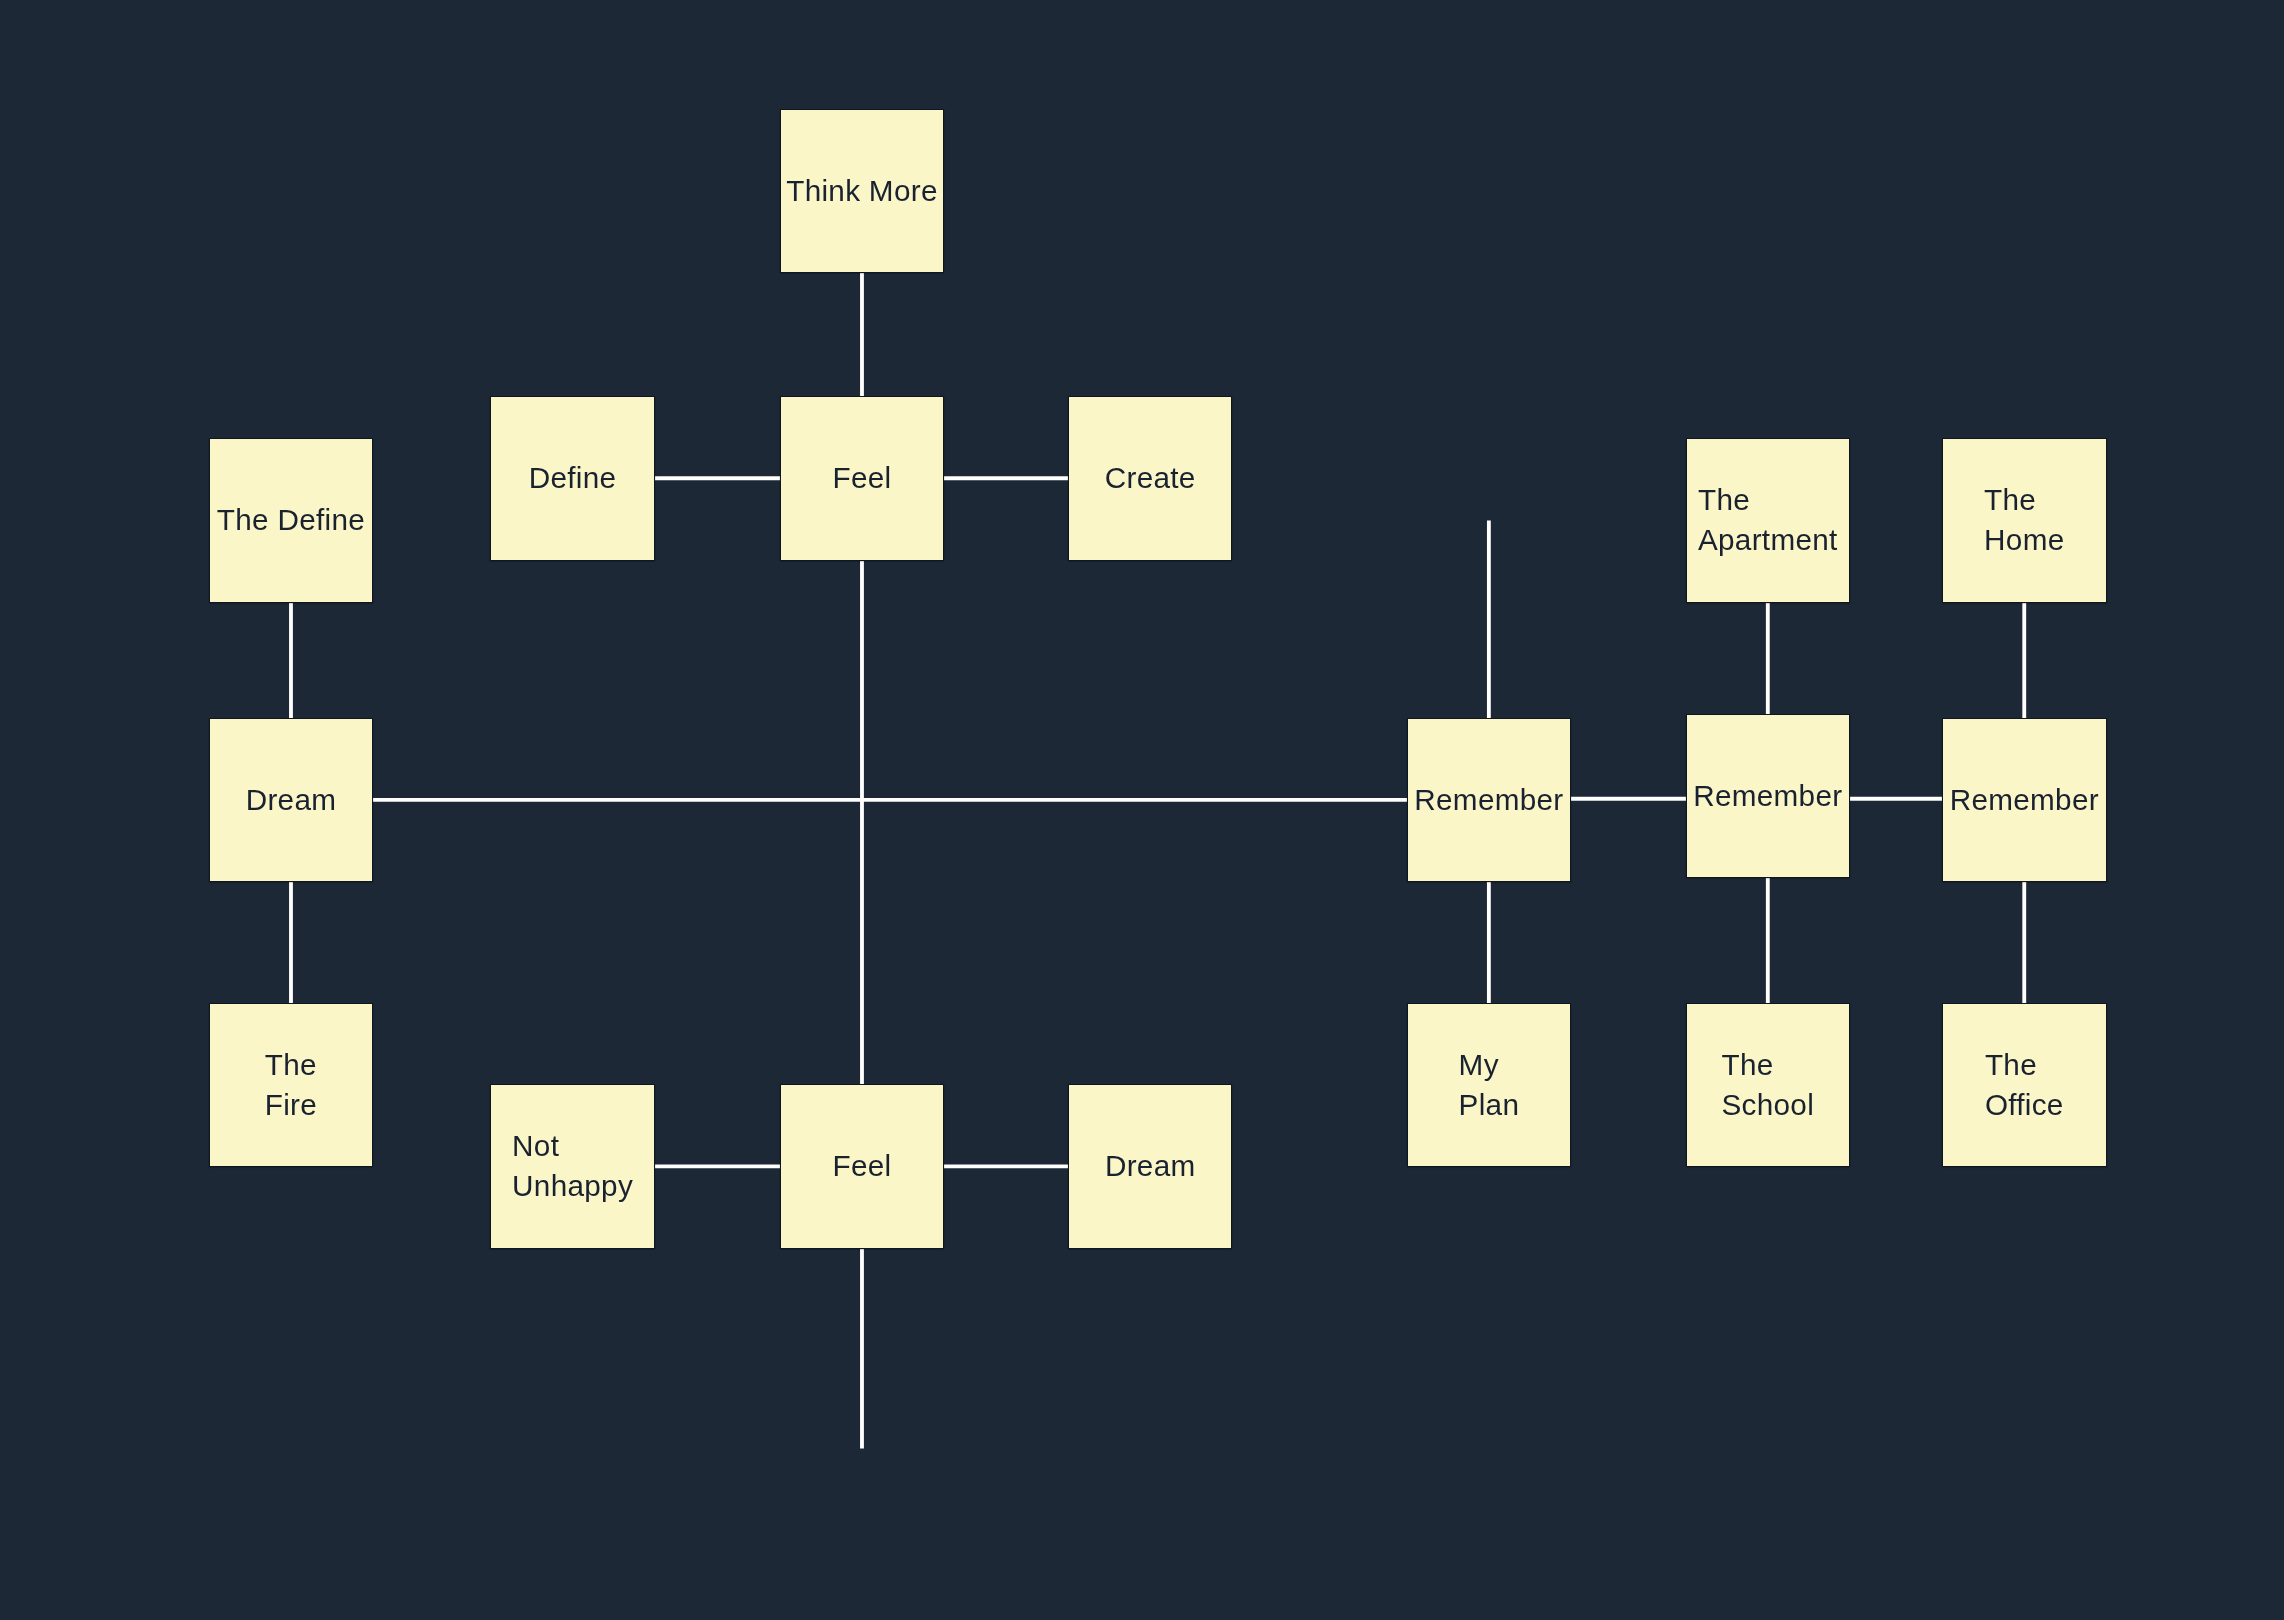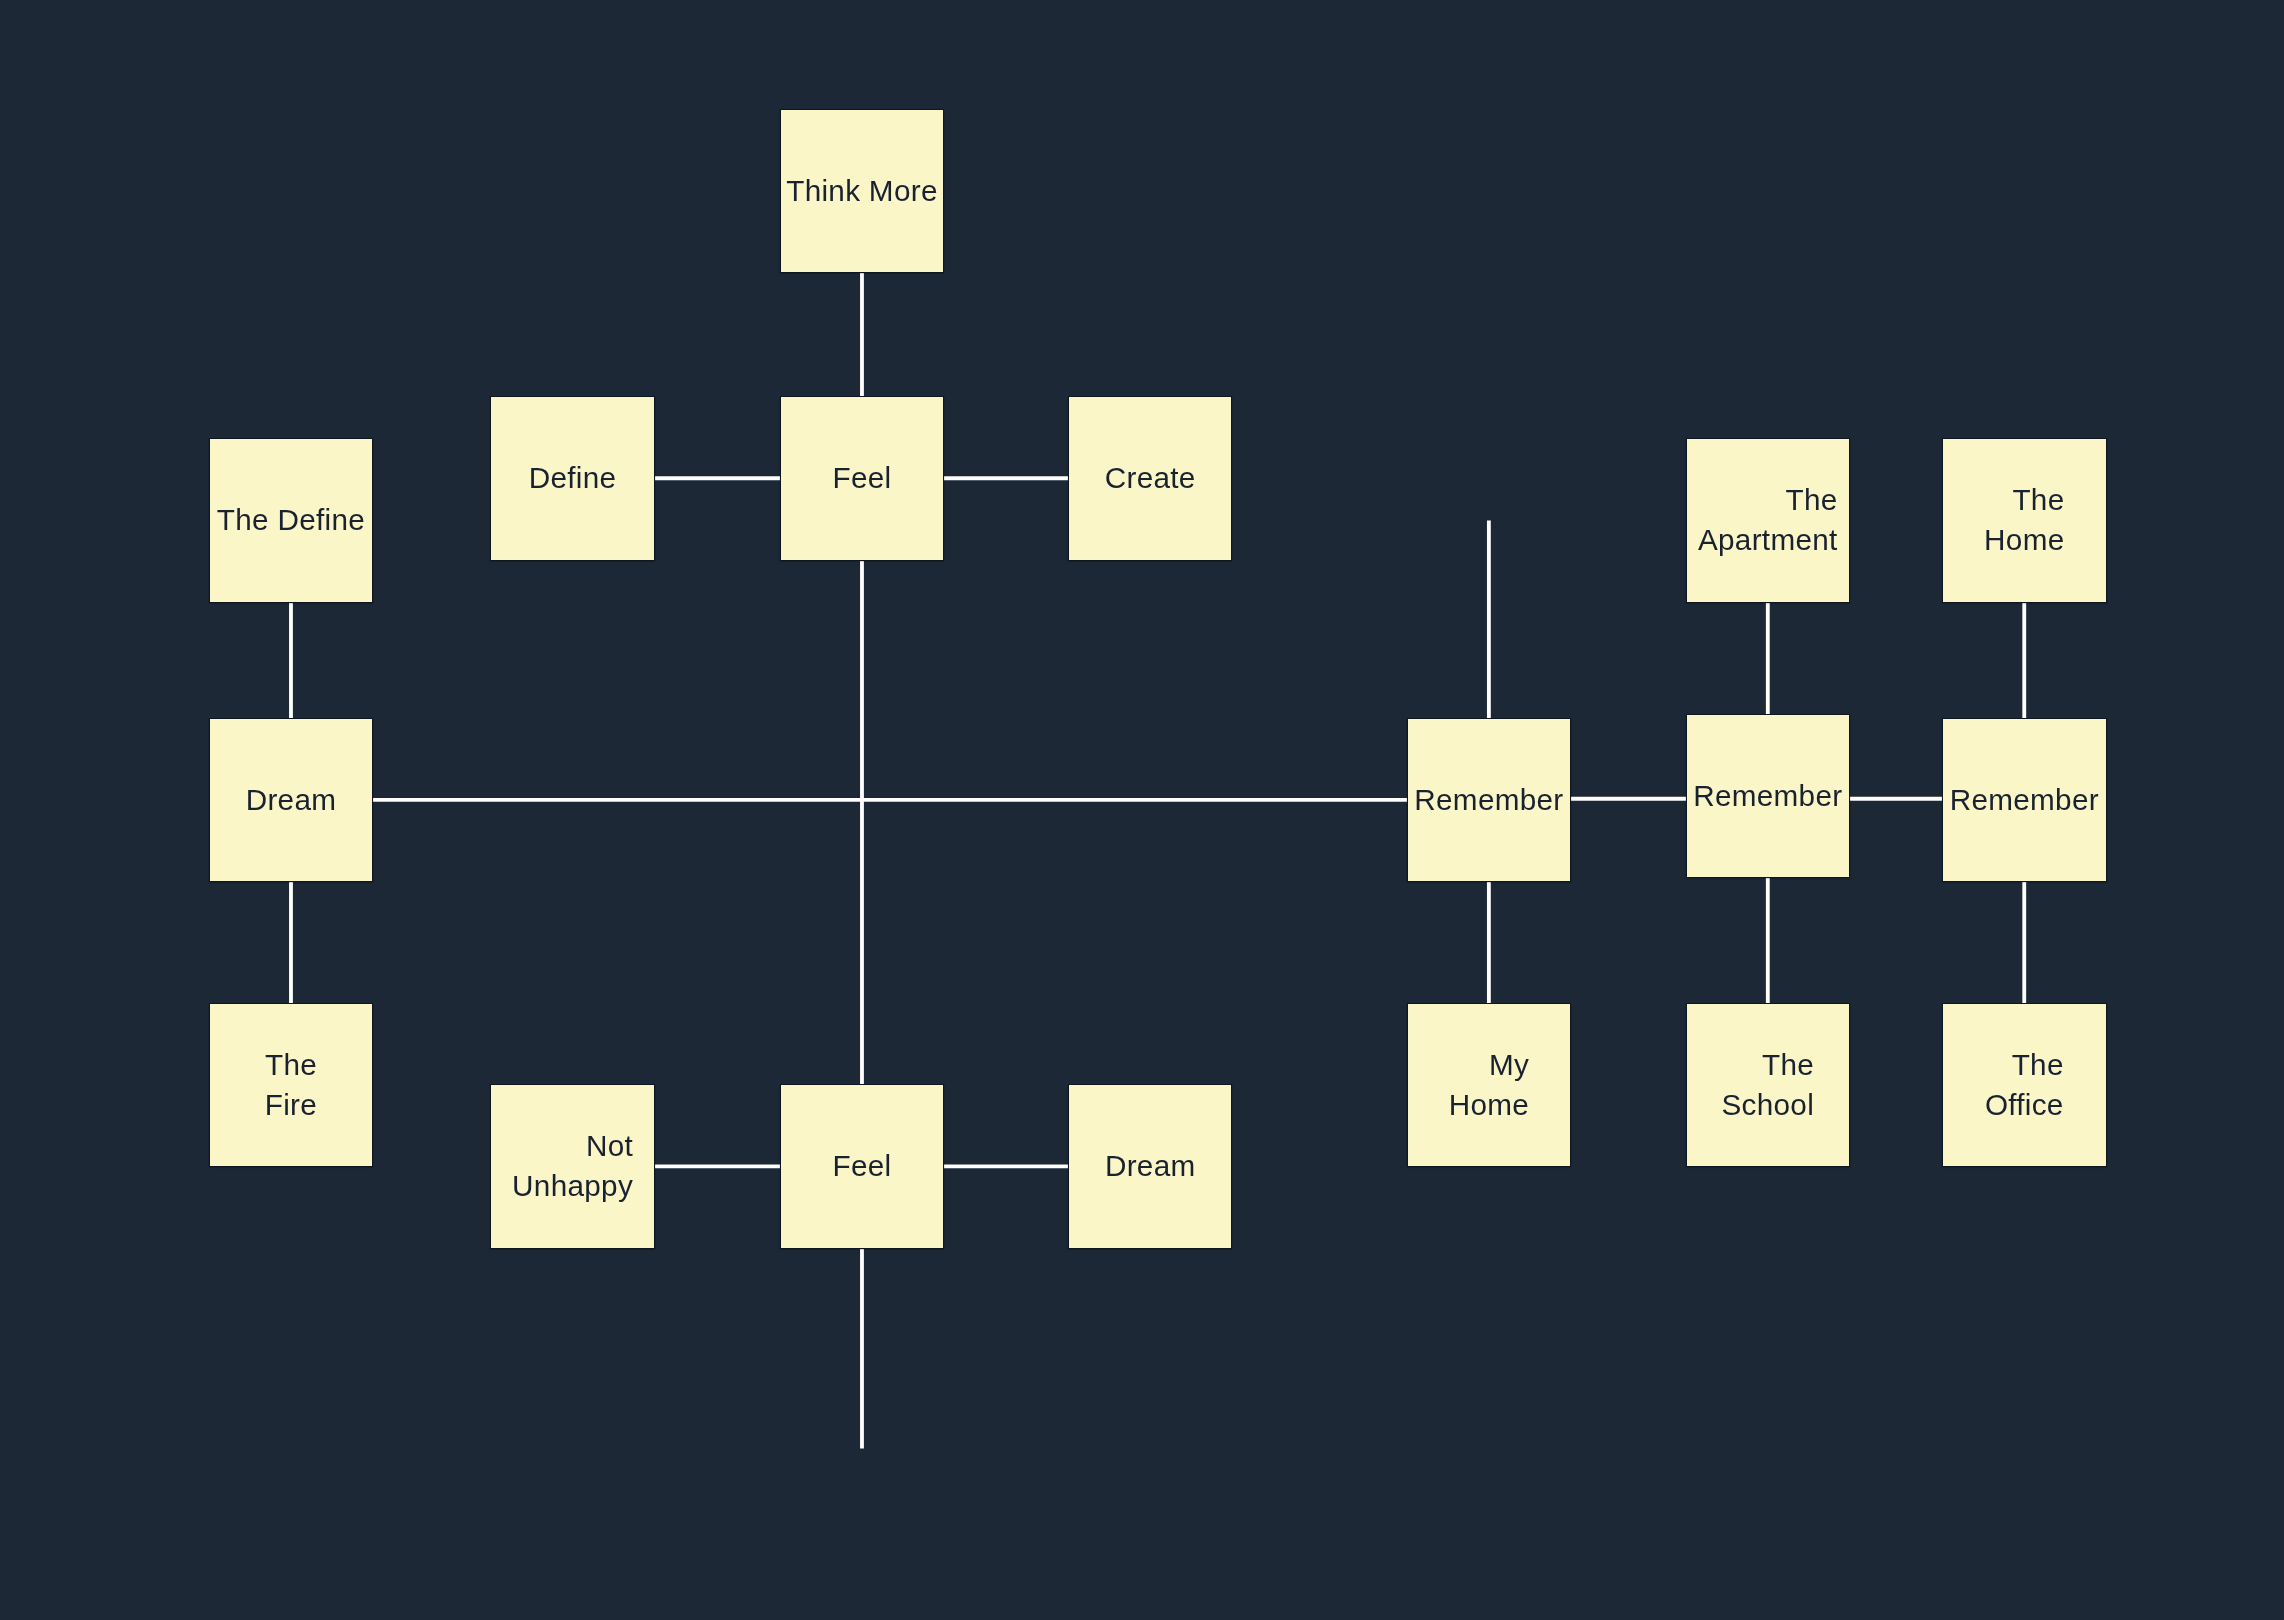--- a/index.html
+++ b/index.html
@@ -36,21 +36,21 @@
   .node{
     position:absolute;
     width:7.2%;
     height:10.15%;
     background:var(--node-fill);
     border:1.1px solid var(--node-border);
     color:var(--text);
     display:flex;
     align-items:center;
     justify-content:center;
-    text-align:right;
+    text-align:left;
     white-space:pre-line;
     font-size:1.3vw;
     line-height:1.35;
     letter-spacing:0.01em;
     box-shadow:0 1.1px 1.6px rgba(0,0,0,0.35);
     cursor:pointer;
     user-select:none;
   }
 </style>
 </head>
@@ -90,21 +90,21 @@
 Apartment</div>
   <div class="node" style="left:85.03%;top:27.05%">The
 Home</div>
   <div class="node" style="left:9.14%;top:44.30%">Dream</div>
   <div class="node" style="left:61.59%;top:44.30%">Remember</div>
   <div class="node" style="left:73.80%;top:44.06%">Remember</div>
   <div class="node" style="left:85.03%;top:44.30%">Remember</div>
   <div class="node" style="left:9.14%;top:61.89%">The
 Fire</div>
   <div class="node" style="left:61.59%;top:61.89%">My
-Home</div>
+Plan</div>
   <div class="node" style="left:73.80%;top:61.89%">The
 School</div>
   <div class="node" style="left:85.03%;top:61.89%">The
 Office</div>
   <div class="node" style="left:21.47%;top:66.93%">Not
 Unhappy</div>
   <div class="node" style="left:34.14%;top:66.93%">Feel</div>
   <div class="node" style="left:46.76%;top:66.93%">Dream</div>
 
 </div>

